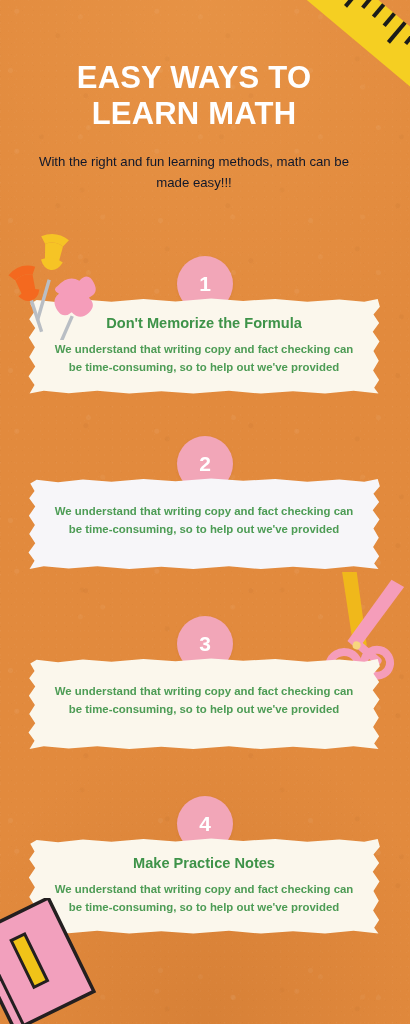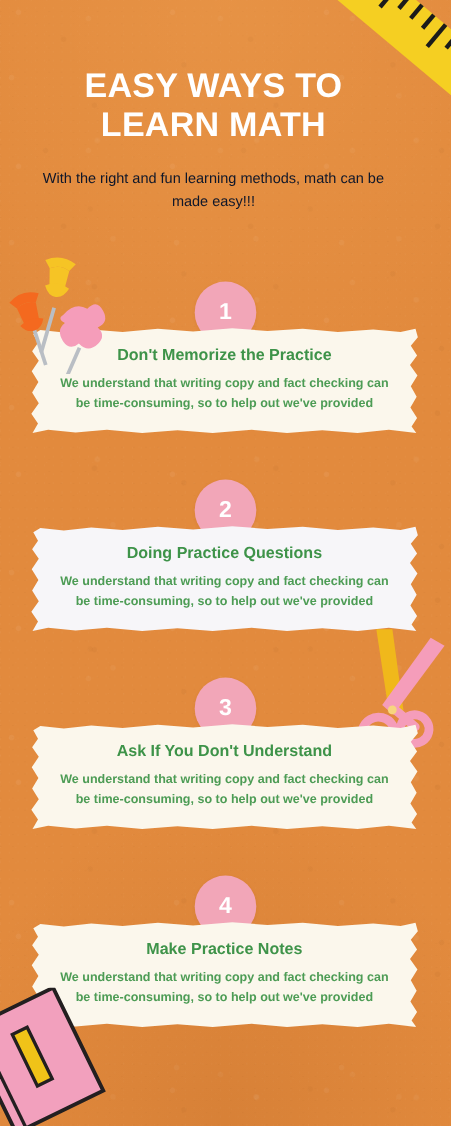--- a/index.html
+++ b/index.html
@@ -247,37 +247,35 @@
         <rect x="50" y="34" width="15" height="52" fill="#f0c318" stroke="#231f20" stroke-width="3"></rect>
       </g>
     </svg>
   </div>
 
   <div class="steps">
 
     <div class="step" style="top:256px">
       <div class="step-badge">1</div>
       <div class="step-card">
-        <h2 class="step-title">Don't Memorize the Practice</h2>
+        <h2 class="step-title">Don't Memorize the Formula</h2>
         <p class="step-body">We understand that writing copy and fact checking can be time-consuming, so to help out we've provided</p>
       </div>
     </div>
 
     <div class="step" style="top:436px">
       <div class="step-badge">2</div>
       <div class="step-card variant-cool">
-        <h2 class="step-title">Doing Practice Questions</h2>
         <p class="step-body">We understand that writing copy and fact checking can be time-consuming, so to help out we've provided</p>
       </div>
     </div>
 
     <div class="step" style="top:616px">
       <div class="step-badge">3</div>
       <div class="step-card">
-        <h2 class="step-title">Ask If You Don't Understand</h2>
         <p class="step-body">We understand that writing copy and fact checking can be time-consuming, so to help out we've provided</p>
       </div>
     </div>
 
     <div class="step" style="top:796px">
       <div class="step-badge">4</div>
       <div class="step-card">
         <h2 class="step-title">Make Practice Notes</h2>
         <p class="step-body">We understand that writing copy and fact checking can be time-consuming, so to help out we've provided</p>
       </div>

